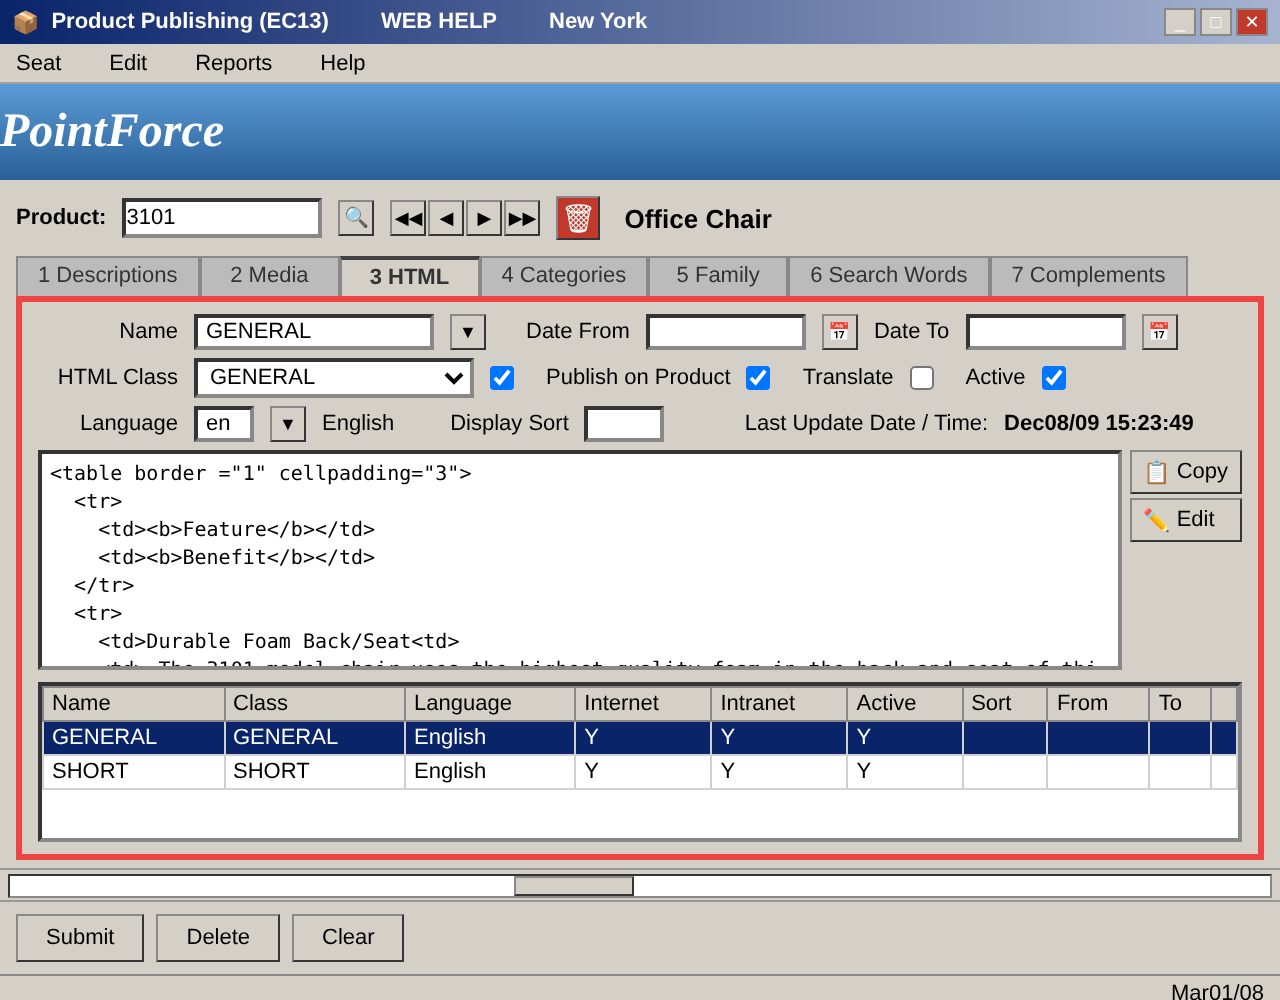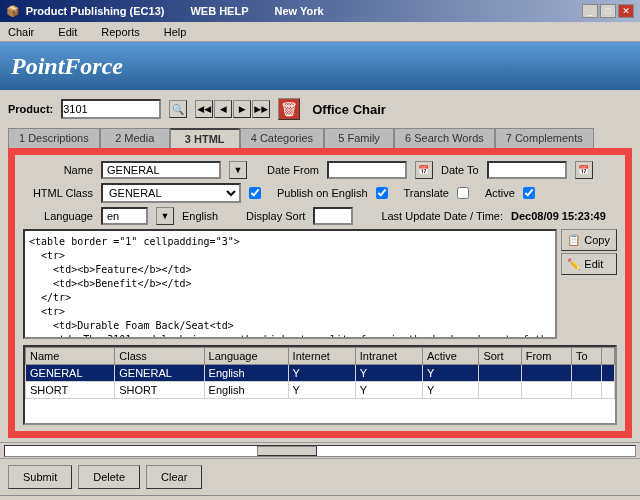--- a/index.html
+++ b/index.html
@@ -35,21 +35,21 @@
       display: flex;
       gap: 16px;
       height: 20px;
       align-items: center;
     }
     .menu-item { font-size: 11px; cursor: pointer; padding: 1px 4px; }
 
     
     .app-header {
       background: linear-gradient(to bottom, #5b9bd5, #2a6099);
-      padding: 6px 11px;
+      padding: 6px 0;
       height: 48px;
       display: flex;
       align-items: center;
     }
     .app-logo { font-size: 24px; color: white; font-style: italic; font-weight: bold; font-family: Georgia, serif; }
 
     
     .main-content {
       background: #d4d0c8;
       padding: 4px 8px;
@@ -109,21 +109,21 @@
     .tab.active {
       background: #d4d0c8;
       font-weight: bold;
       border-top: 2px solid #404040;
       z-index: 1;
     }
 
     
     .form-panel {
       background: #d4d0c8;
-      border: 7px solid #ef4444;
+      border: 3px solid #ef4444;
       padding: 6px 8px;
     }
     .form-row {
       display: flex;
       align-items: center;
       gap: 8px;
       margin-bottom: 4px;
     }
     .form-label { font-size: 11px; width: 70px; text-align: right; }
     .form-input {
@@ -273,21 +273,21 @@
     <span style="margin-left:20px;">New York</span>
   </div>
   <div class="title-bar-right">
     <div class="title-btn">_</div>
     <div class="title-btn">□</div>
     <div class="title-btn close">✕</div>
   </div>
 </div>
 
 <div class="menu-bar">
-  <span class="menu-item">Chair</span>
+  <span class="menu-item">Seat</span>
   <span class="menu-item">Edit</span>
   <span class="menu-item">Reports</span>
   <span class="menu-item">Help</span>
 </div>
 
 <div class="app-header">
   <span class="app-logo">PointForce</span>
 </div>
 
 <div class="main-content">
@@ -330,36 +330,36 @@
       <div class="lookup-btn">📅</div>
     </div>
 
     <div class="form-row">
       <span class="form-label">HTML Class</span>
       <select class="form-select">
         <option>GENERAL</option>
         <option>SHORT</option>
       </select>
       <input type="checkbox" checked="" style="">
-      <span style="margin-left:8px;">Publish on English</span>
+      <span style="margin-left:8px;">Publish on Product</span>
       <input type="checkbox" checked="" style="">
       <span style="margin-left:8px;">Translate</span>
       <input type="checkbox" style="">
       <span style="margin-left:8px;">Active</span>
       <input type="checkbox" checked="" style="">
     </div>
 
     <div class="form-row">
       <span class="form-label">Language</span>
-      <input class="form-input" type="text" style="width: 47px;" value="en">
+      <input class="form-input" type="text" style="width: 30px;" value="en">
       <div class="lookup-btn">▼</div>
       <span style="font-size:11px;">English</span>
       <span style="margin-left:20px;font-size:11px;">Display Sort</span>
       <input class="form-input sort-input" type="text" value="" style="">
-      <span style="margin-left:20px;font-size:11px;">Last Update Date / Time:</span>
+      <span style="margin-left:32px;font-size:11px;">Last Update Date / Time:</span>
       <span style="font-size:11px;font-weight:bold;">Dec08/09  15:23:49</span>
     </div>
 
     <div class="html-section">
       <div class="html-area" style="flex:1;">
         <pre>&lt;table border ="1" cellpadding="3"&gt;
   &lt;tr&gt;
     &lt;td&gt;&lt;b&gt;Feature&lt;/b&gt;&lt;/td&gt;
     &lt;td&gt;&lt;b&gt;Benefit&lt;/b&gt;&lt;/td&gt;
   &lt;/tr&gt;

